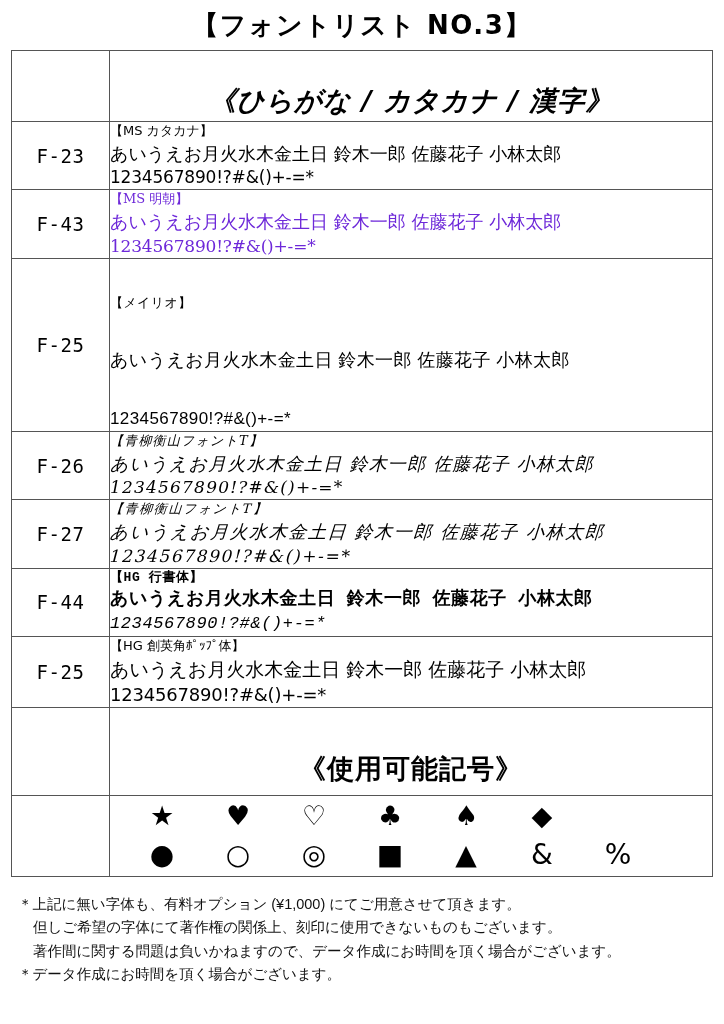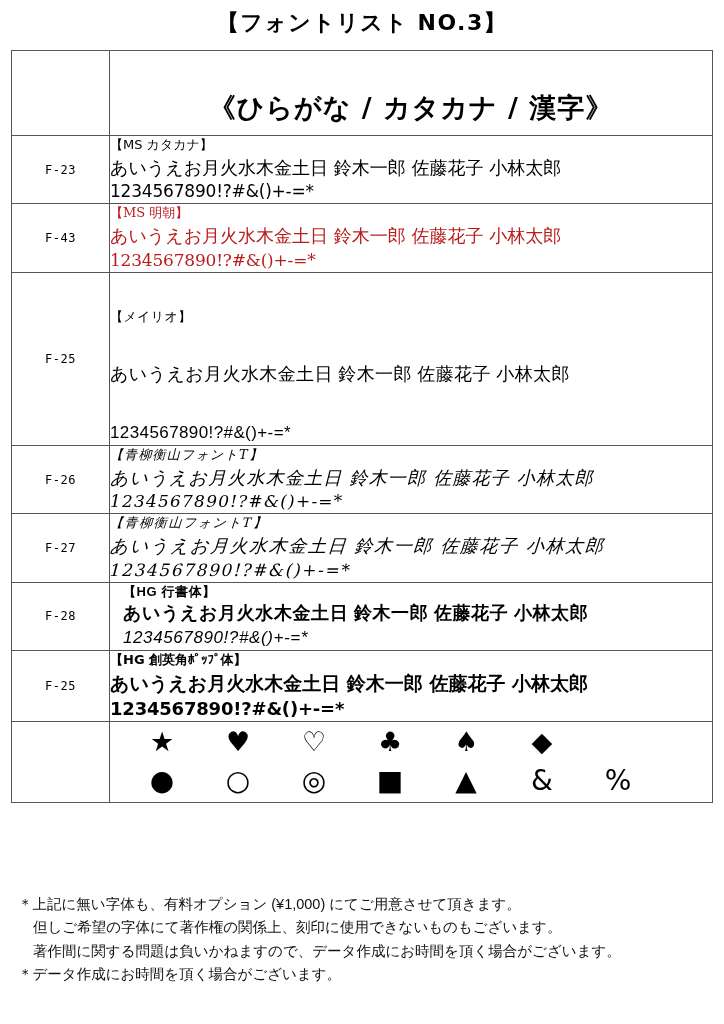--- a/index.html
+++ b/index.html
@@ -20,21 +20,21 @@
     background: #ffffff;
   }
 
   
   .doc-title {
     position: absolute;
     left: 0;
     top: 8px;
     width: 724px;
     text-align: center;
-    font-size: 22px;
+    font-size: 26px;
     font-weight: 700;
     letter-spacing: 1.5px;
     font-family: "DejaVu Sans", "Liberation Sans", sans-serif;
     white-space: nowrap;
   }
 
   
   .font-table {
     position: absolute;
     left: 11px;
@@ -46,21 +46,21 @@
   .font-table td {
     border: 1px solid #555555;
     vertical-align: middle;
     padding: 0;
   }
   .col-code { width: 98px; }
   .col-body { width: 603px; }
 
   .code-cell {
     text-align: center;
-    font-size: 12px;
+    font-size: 19px;
     letter-spacing: 0.5px;
     font-family: "DejaVu Sans Mono", "Liberation Mono", monospace;
     color: #000;
   }
 
   .body-cell {
     padding: 6px 0 8px 12px;
     line-height: 1.28;
   }
 
@@ -84,21 +84,21 @@
   
   .sty-gothic .fname,
   .sty-gothic .sample,
   .sty-gothic .digits {
     font-family: "DejaVu Sans", "Liberation Sans", sans-serif;
   }
   .sty-mincho .fname,
   .sty-mincho .sample,
   .sty-mincho .digits {
     font-family: "DejaVu Serif", "Liberation Serif", serif;
-    color: #b91c1c;
+    color: #6d28d9;
   }
   .sty-meiryo .fname,
   .sty-meiryo .sample,
   .sty-meiryo .digits {
     font-family: Liberation Sans, sans-serif;
     letter-spacing: 0.4px;
     margin-top: 35px;
   }
   .sty-brush1 .fname,
   .sty-brush1 .sample,
@@ -112,45 +112,44 @@
   .sty-brush2 .digits {
     font-family: "DejaVu Serif", "Liberation Serif", serif;
     font-style: italic;
     letter-spacing: 1.6px;
     transform: skewX(-4deg);
     transform-origin: left center;
   }
   .sty-gyosho .fname,
   .sty-gyosho .sample,
   .sty-gyosho .digits {
-    font-family: Liberation Sans, sans-serif;
+    font-family: Liberation Mono, monospace;
     font-weight: 700;
     letter-spacing: 0.6px;
-    margin-left: 13px;
   }
   .sty-gyosho .digits { font-style: italic; font-weight: 400; }
   .sty-pop .fname,
   .sty-pop .sample,
   .sty-pop .digits {
     font-family: "DejaVu Sans", "Liberation Sans", sans-serif;
-    font-weight: 700;
+    font-weight: 400;
   }
   .sty-pop .sample { font-size: 19px; }
   .sty-pop .digits { font-size: 18px; }
 
   
   .section-head {
     text-align: center;
     font-size: 27px;
     font-weight: 700;
     font-family: "DejaVu Sans", "Liberation Sans", sans-serif;
     letter-spacing: 1px;
     padding: 0;
   }
-  .head-hira { height: 85px; }
+  .head-hira { height: 71px; font-style: italic; }
   .head-symb { height: 88px; }
   .head-hira .section-head-inner { padding-top: 30px; }
   .head-symb .section-head-inner { padding-top: 34px; }
 
   
   .symbol-cell { padding: 8px 0 10px 0; }
   .symbol-row {
     display: flex;
     align-items: center;
     padding-left: 14px;
@@ -238,37 +237,43 @@
       <tr class="sty-brush2">
         <td class="code-cell">F-27</td>
         <td class="body-cell">
           <div class="fname">【青柳衡山フォントT】</div>
           <div class="sample">あいうえお月火水木金土日  鈴木一郎  佐藤花子  小林太郎</div>
           <div class="digits">1234567890!?#&amp;()+-=*</div>
         </td>
       </tr>
 
       <tr class="sty-gyosho">
-        <td class="code-cell">F-28</td>
+        <td class="code-cell">F-44</td>
         <td class="body-cell">
           <div class="fname">【HG 行書体】</div>
           <div class="sample">あいうえお月火水木金土日  鈴木一郎  佐藤花子  小林太郎</div>
           <div class="digits">1234567890!?#&amp;()+-=*</div>
         </td>
       </tr>
 
       <tr class="sty-pop">
         <td class="code-cell">F-25</td>
         <td class="body-cell">
           <div class="fname">【HG 創英角ﾎﾟｯﾌﾟ体】</div>
           <div class="sample">あいうえお月火水木金土日  鈴木一郎  佐藤花子  小林太郎</div>
           <div class="digits">1234567890!?#&amp;()+-=*</div>
         </td>
       </tr>
 
+      <tr class="head-symb">
+        <td class="code-cell"></td>
+        <td class="section-head">
+          <div class="section-head-inner">《使用可能記号》</div>
+        </td>
+      </tr>
 
       <tr>
         <td class="code-cell"></td>
         <td class="symbol-cell">
           <div class="symbol-row row1">
             <span class="sym">★</span>
             <span class="sym">♥</span>
             <span class="sym">♡</span>
             <span class="sym">♣</span>
             <span class="sym">♠</span>

